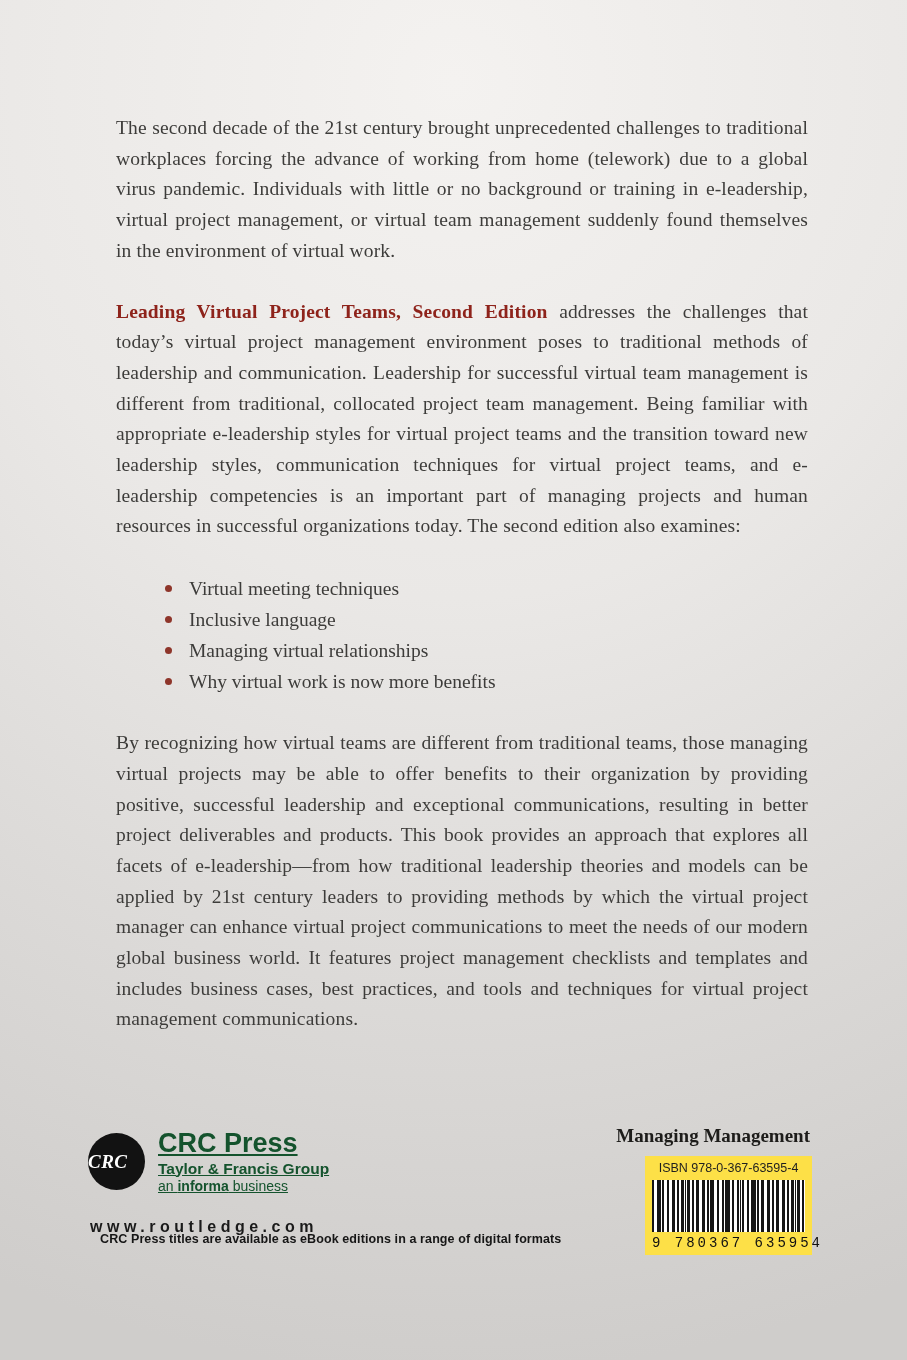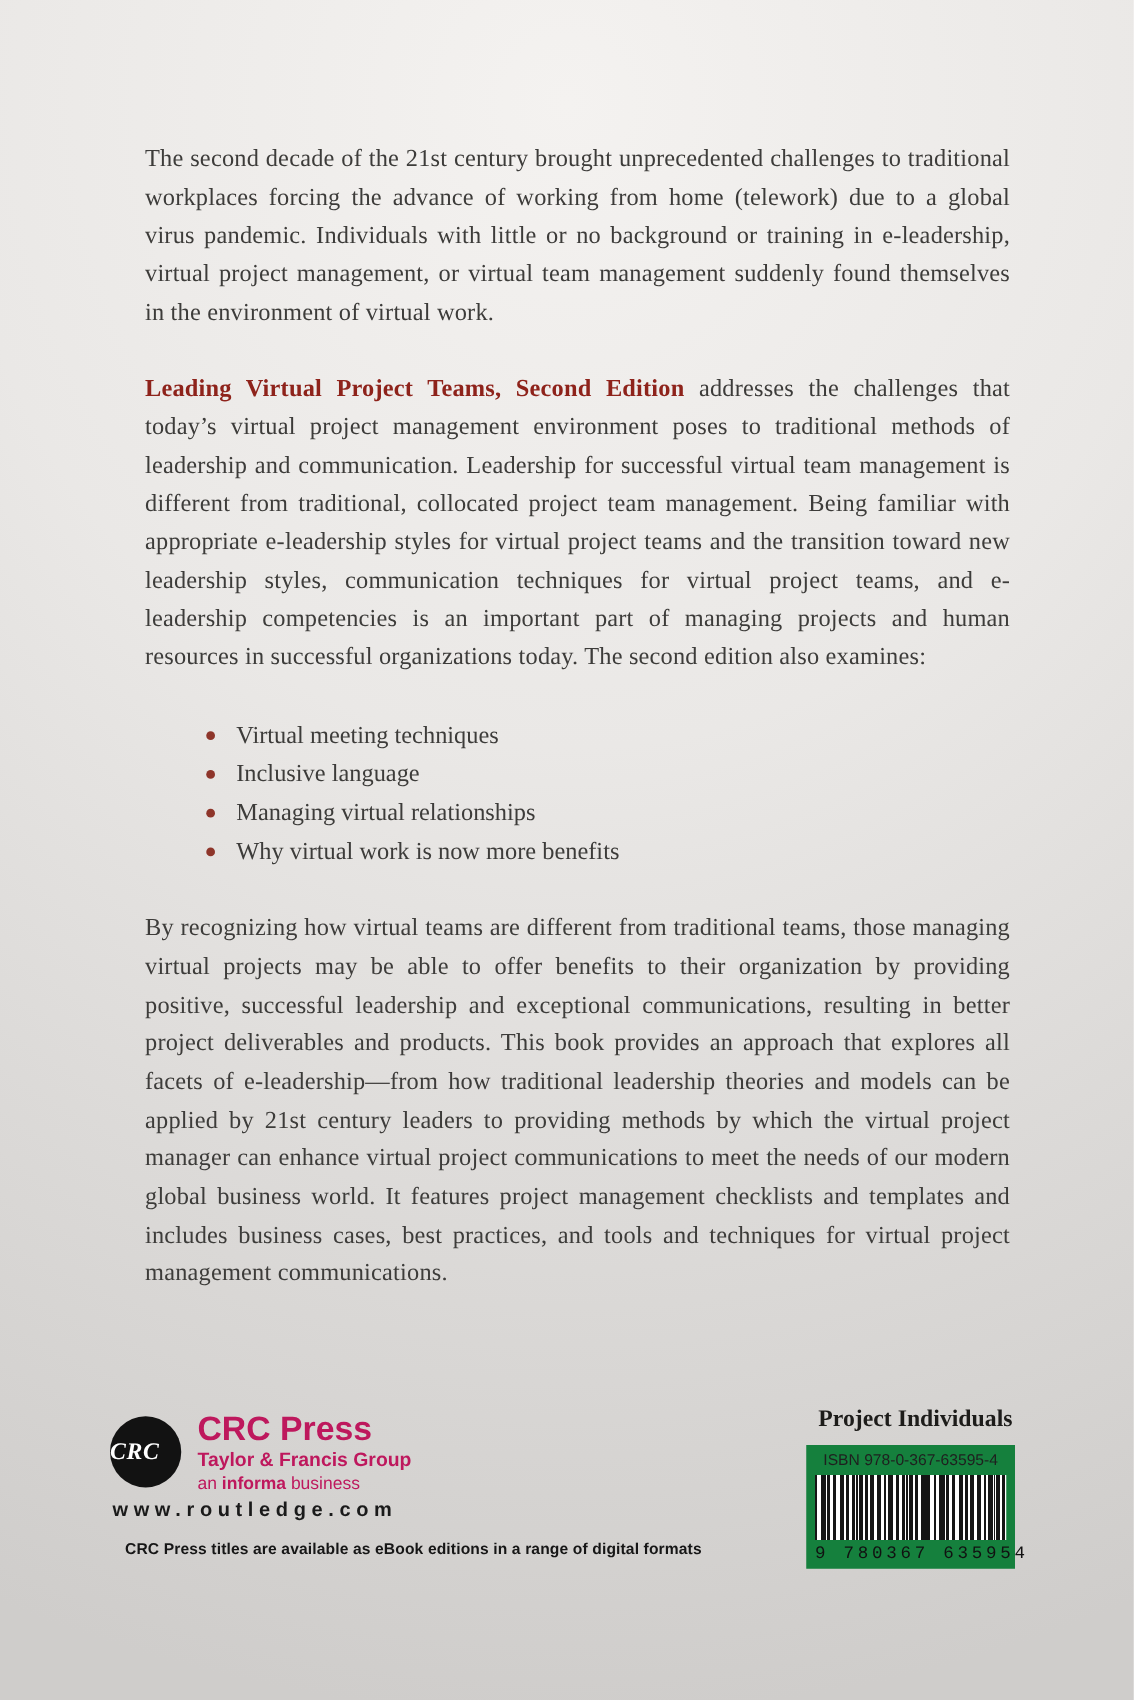--- a/index.html
+++ b/index.html
@@ -49,48 +49,48 @@
   .footer{ position:absolute; left:88px; right:95px; top:1118px; height:170px; }
 
   .logo-row{ position:absolute; left:0; top:12px; display:flex; align-items:center; gap:13px; }
   .crc-circle{
     width:57px; height:57px; flex:none;
     background:#121212; border-radius:50%;
     color:#fff; display:flex; align-items:center; 
     font-family:"Liberation Serif", serif;
     font-style:italic; font-weight:bold; font-size:19px; letter-spacing:0.5px;
   }
-  .press-stack{ font-family:"Liberation Sans", sans-serif; color:#be185d; }
+  .press-stack{ font-family:"Liberation Sans", sans-serif; color:#14532d;text-decoration:underline; }
   .press-name{ font-size:27px; font-weight:bold; line-height:1.02; }
   .press-group{ font-size:15.5px; font-weight:bold; margin-top:3px; line-height:1.05; }
   .press-business{ font-size:14px; margin-top:2px; line-height:1.05; }
   .press-business .informa{ font-weight:bold; }
 
   .website{
-    position:absolute; left:2px; top:82px;
+    position:absolute; left:2px; top:100px;
     font-family:"Liberation Sans", sans-serif;
     font-size:16px; font-weight:bold; letter-spacing:4.5px;
     color:#1a1a1a;
   }
   .ebook-note{
     position:absolute; left:12px; top:114px;
     font-family:"Liberation Sans", sans-serif;
     font-size:12.5px; font-weight:bold; color:#161616;
     letter-spacing:0.1px;
   }
 
   .category{
     position:absolute; right:2px; top:7px;
     font-family:"Liberation Serif", serif;
     font-weight:bold; font-size:19px; color:#1d1c1a;
   }
   .isbn-box{
     position:absolute; right:0; top:38px;
     width:167px;
-    background:#15803d;
+    background:#fde047;
     padding:5px 7px 4px;
     text-align:center;
   }
   .isbn-label{
     font-family:"Liberation Sans", sans-serif;
     font-size:12.5px; color:#1f1f1f;
     margin-bottom:5px;
     white-space:nowrap;
   }
   .barcode{
@@ -136,21 +136,21 @@
         <div class="press-name">CRC Press</div>
         <div class="press-group">Taylor &amp; Francis Group</div>
         <div class="press-business"><span>an </span><span class="informa">informa</span><span> business</span></div>
       </div>
     </div>
 
     <div class="website">www.routledge.com</div>
 
     <div class="ebook-note">CRC Press titles are available as eBook editions in a range of digital formats</div>
 
-    <div class="category">Project Individuals</div>
+    <div class="category">Managing Management</div>
 
     <div class="isbn-box">
       <div class="isbn-label">ISBN 978-0-367-63595-4</div>
       <div class="barcode"></div>
       <div class="isbn-digits">9 780367 635954</div>
     </div>
 
   </div>
 
 </div>

